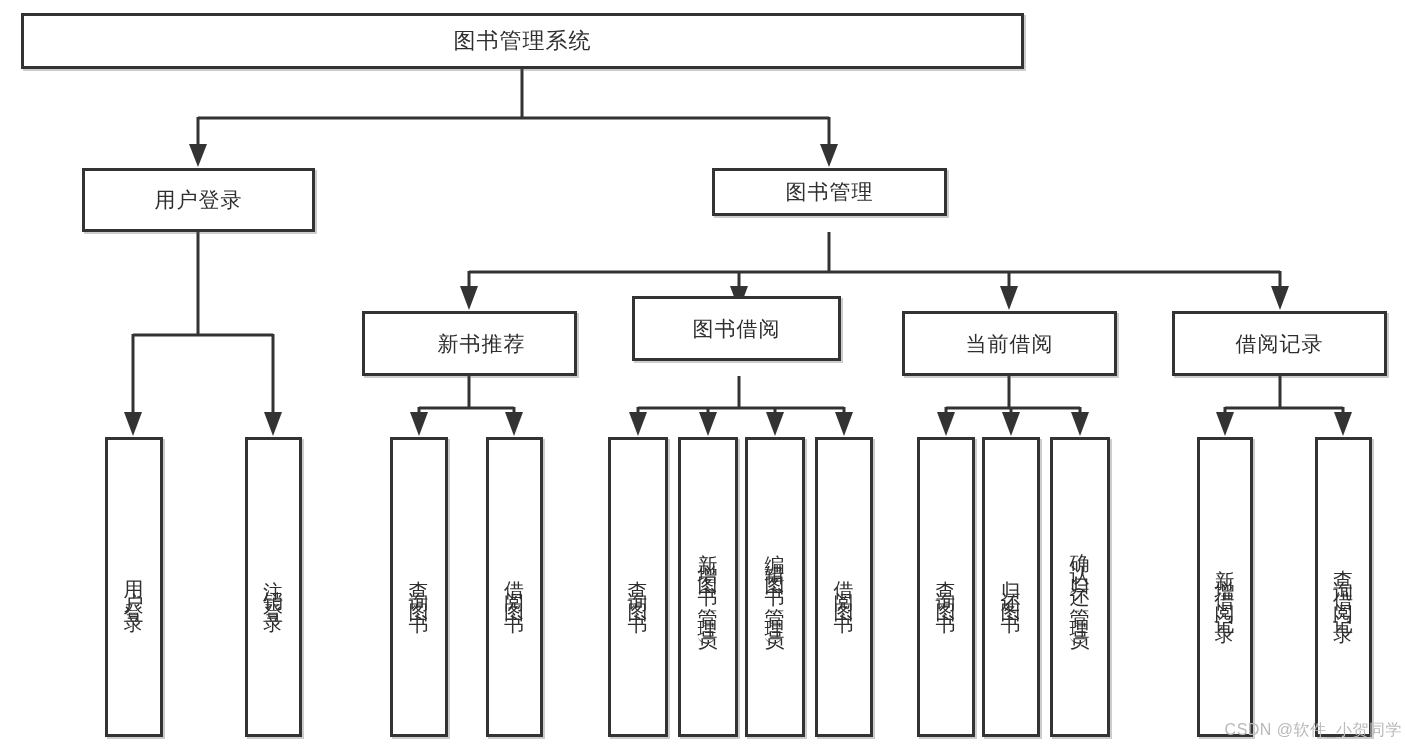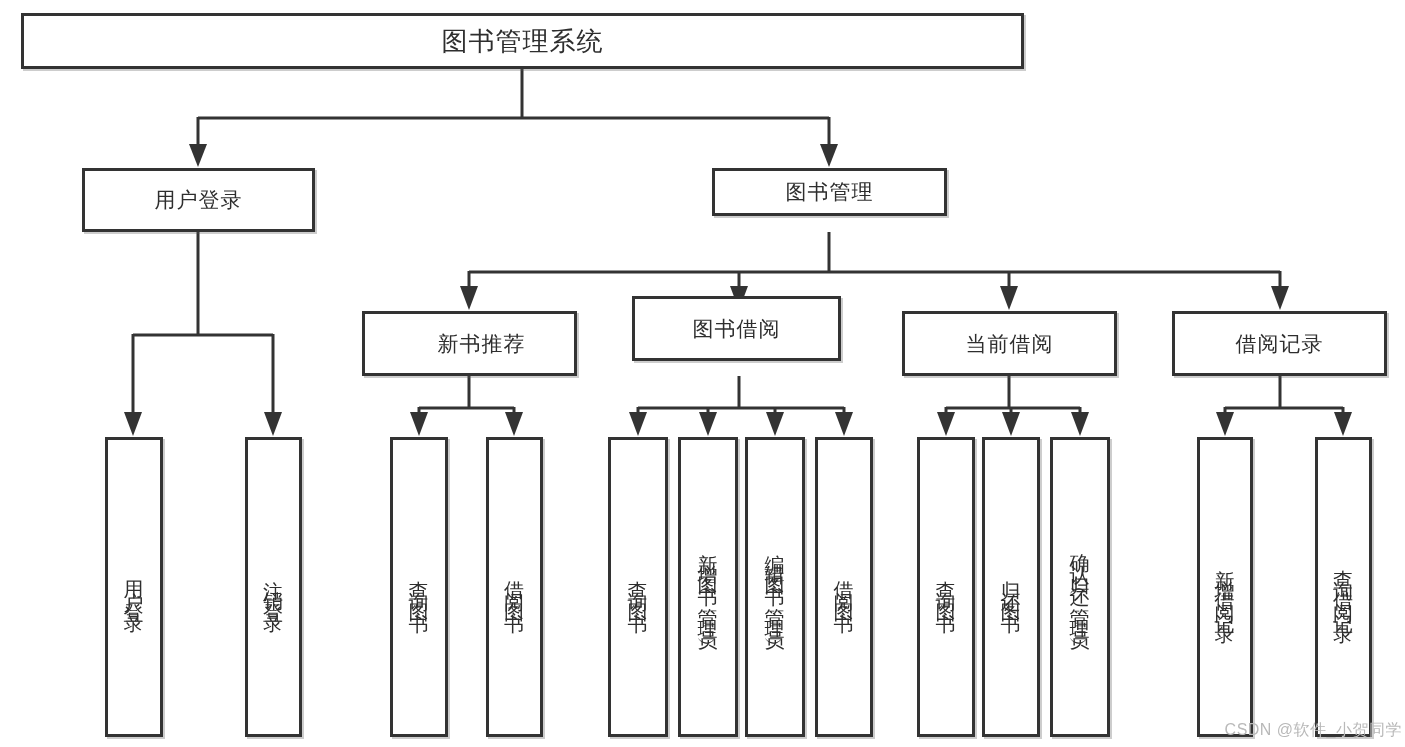--- a/index.html
+++ b/index.html
@@ -8,21 +8,21 @@
     font-family:"Liberation Sans", sans-serif; overflow:hidden;
   }
   .connectors { position:absolute; left:0; top:0; width:1405px; height:747px; }
   .box {
     position:absolute; box-sizing:border-box; background:#ffffff;
     border:3px solid #333333; color:#2e2e2e;
     display:flex; align-items:center; justify-content:center;
     box-shadow:2px 2px 0 rgba(90,90,90,0.30);
   }
   .hlabel { font-size:21px; letter-spacing:1px; white-space:nowrap; }
-  .root .hlabel { font-size:26px; }
+  .root .hlabel { font-size:22px; }
   .vlabel {
     writing-mode:vertical-rl; text-orientation:mixed;
     font-size:20px; line-height:1; letter-spacing:11px; white-space:nowrap;
   }
   .watermark {
     position:absolute; right:3px; bottom:6px; z-index:5;
     font-size:16px; color:#b9b9b9; letter-spacing:0.5px; white-space:nowrap;
   }
 </style>
 </head>

